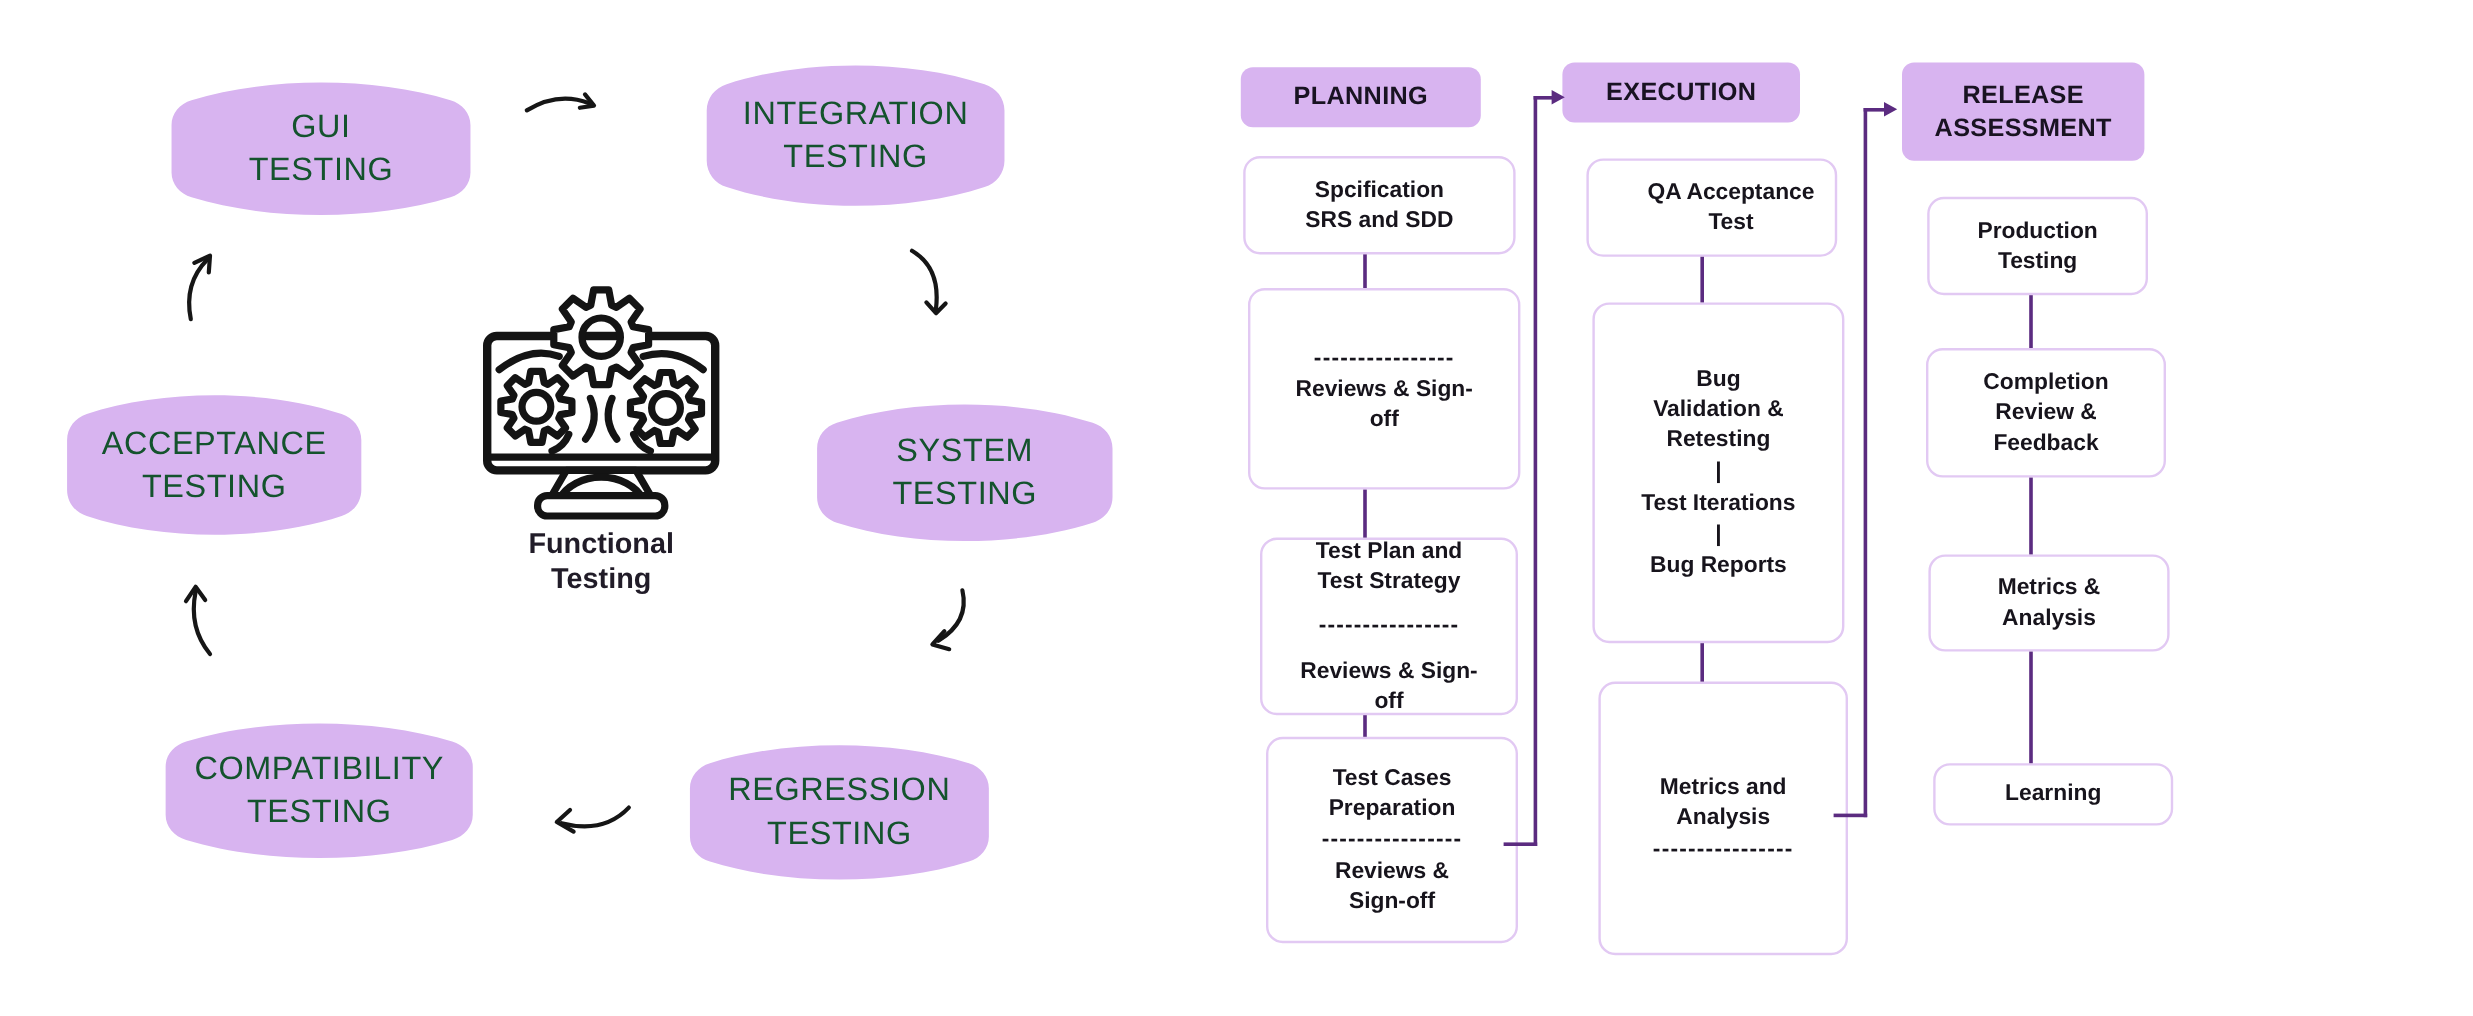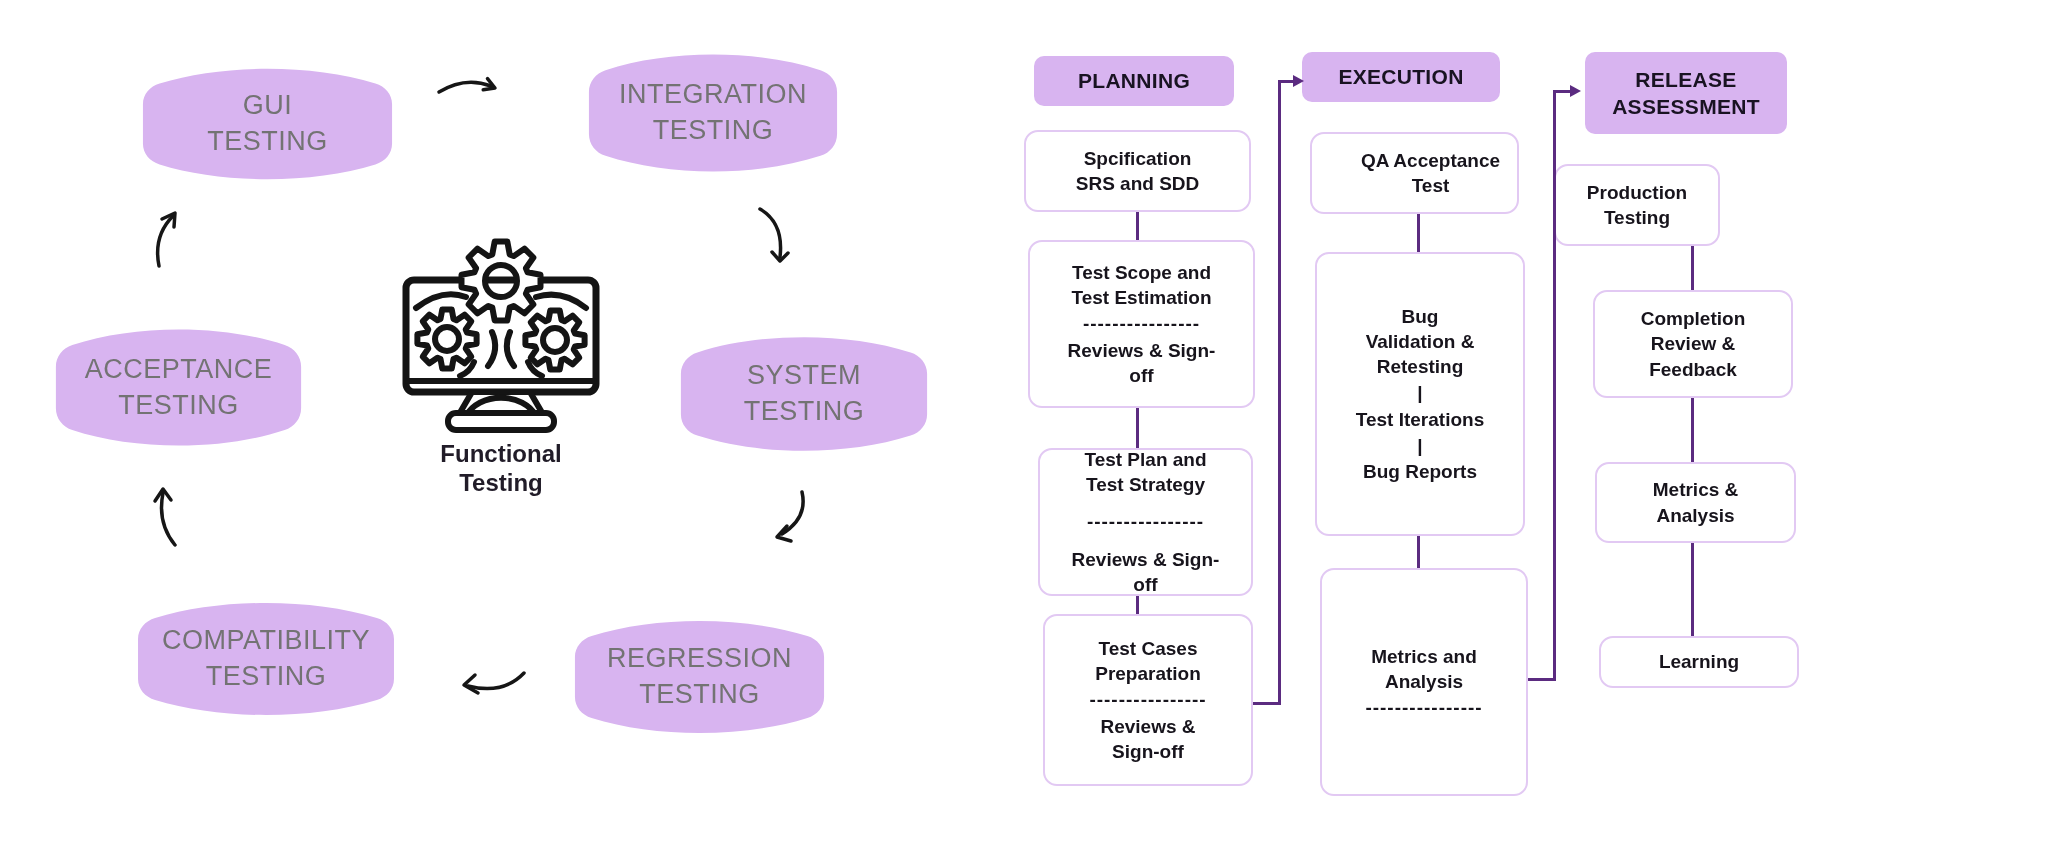--- a/index.html
+++ b/index.html
@@ -7,42 +7,42 @@
     position:relative;width:2061px;height:847px;background:#ffffff;overflow:hidden;
     font-family:"Liberation Sans", sans-serif;color:#1d1826;
   }
   
   .cycle-node{position:absolute;}
   .cycle-node svg{position:absolute;left:0;top:0;width:100%;height:100%;}
   .barrel{fill:#d8b4f0;}
   .node-label{
     position:absolute;inset:0;display:flex;align-items:center;justify-content:center;
     text-align:center;font-size:27px;font-weight:400;letter-spacing:.5px;line-height:1.32;
-    color:#737373;white-space:pre-line;
+    color:#14532d;white-space:pre-line;
   }
   .center-label{
     position:absolute;text-align:center;font-size:24px;font-weight:700;line-height:1.2;
     color:#211c28;white-space:pre-line;
   }
   .cycle-arrow{position:absolute;}
   .cycle-arrow path{fill:none;stroke:#161616;stroke-width:3.5;stroke-linecap:round;stroke-linejoin:round;}
   
   #ft-icon path, #ft-icon rect{stroke:#141414;stroke-linejoin:round;stroke-linecap:round;}
   
   .flow-header{
     position:absolute;background:#d8b4f0;border-radius:10px;
     display:flex;align-items:center;justify-content:center;text-align:center;
     font-size:21px;font-weight:700;letter-spacing:.3px;color:#191322;line-height:1.3;
     white-space:pre-line;
   }
   .flow-box{
     position:absolute;background:#ffffff;border:2px solid #e2c9f3;border-radius:14px;
     display:flex;flex-direction:column;align-items:center;justify-content:center;
     text-align:center;font-size:19px;font-weight:700;color:#17141c;line-height:1.32;
-    padding:4px 6px;box-sizing:border-box;gap:1px;
+    padding:4px 6px;box-sizing:border-box;gap:1px;margin-left:12px;
   }
   .flow-box span{white-space:pre-line;display:block;}
   .box-divider{letter-spacing:1px;}
   .vline{position:absolute;width:3px;background:#5b2b80;}
   .hline{position:absolute;height:3px;background:#5b2b80;}
   .arrowhead-right{
     position:absolute;width:0;height:0;
     border-left:11px solid #5b2b80;border-top:6px solid transparent;border-bottom:6px solid transparent;
   }
 </style>
@@ -148,22 +148,20 @@
 
   <div>
 
     <div>
       <div class="flow-header" style="left:1034px;top:56px;width:200px;height:50px;">PLANNING</div>
       <div class="flow-box" style="left:1024px;top:130px;width:227px;height:82px;">
         <span>Spcification
 SRS and SDD</span>
       </div>
       <div class="flow-box" style="left:1028px;top:240px;width:227px;height:168px;">
-        <span>Test Scope and
-Test Estimation</span>
         <span class="box-divider">----------------</span>
         <span>Reviews &amp; Sign-
 off</span>
       </div>
       <div class="flow-box" style="left:1038px;top:448px;width:215px;height:148px;gap:12px;">
         <span>Test Plan and
 Test Strategy</span>
         <span class="box-divider">----------------</span>
         <span>Reviews &amp; Sign-
 off</span>
@@ -200,21 +198,21 @@
 Analysis</span>
         <span class="box-divider">----------------</span>
       </div>
       <div class="vline" style="left:1417px;top:214px;height:38px;"></div>
       <div class="vline" style="left:1417px;top:536px;height:32px;"></div>
     </div>
 
     <div>
       <div class="flow-header" style="left:1585px;top:52px;width:202px;height:82px;">RELEASE
 ASSESSMENT</div>
-      <div class="flow-box" style="left:1554px;top:164px;width:166px;height:82px;">
+      <div class="flow-box" style="left:1594px;top:164px;width:184px;height:82px;">
         <span>Production
 Testing</span>
       </div>
       <div class="flow-box" style="left:1593px;top:290px;width:200px;height:108px;">
         <span>Completion
 Review &amp;
 Feedback</span>
       </div>
       <div class="flow-box" style="left:1595px;top:462px;width:201px;height:81px;">
         <span>Metrics &amp;

